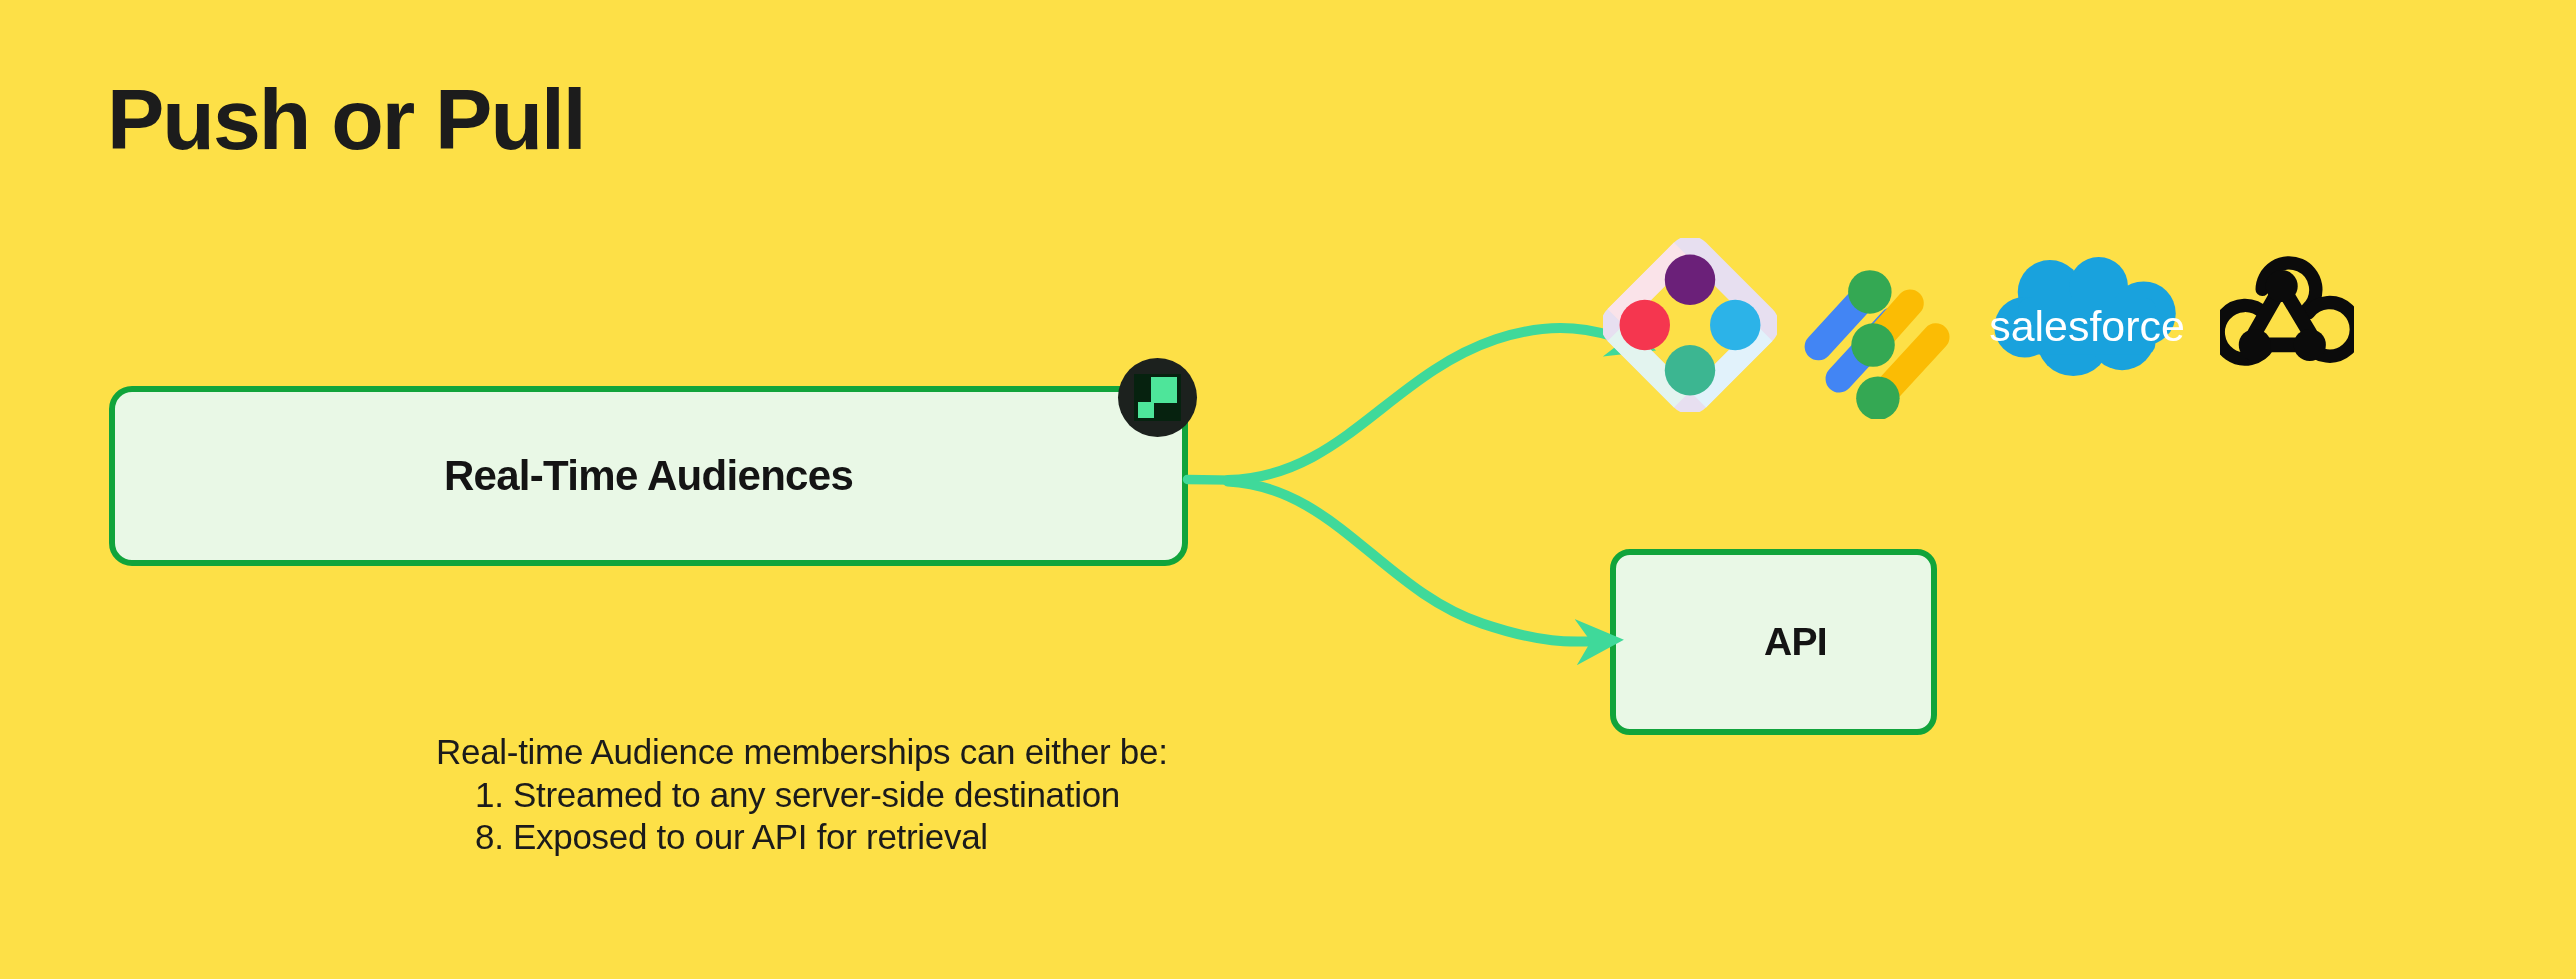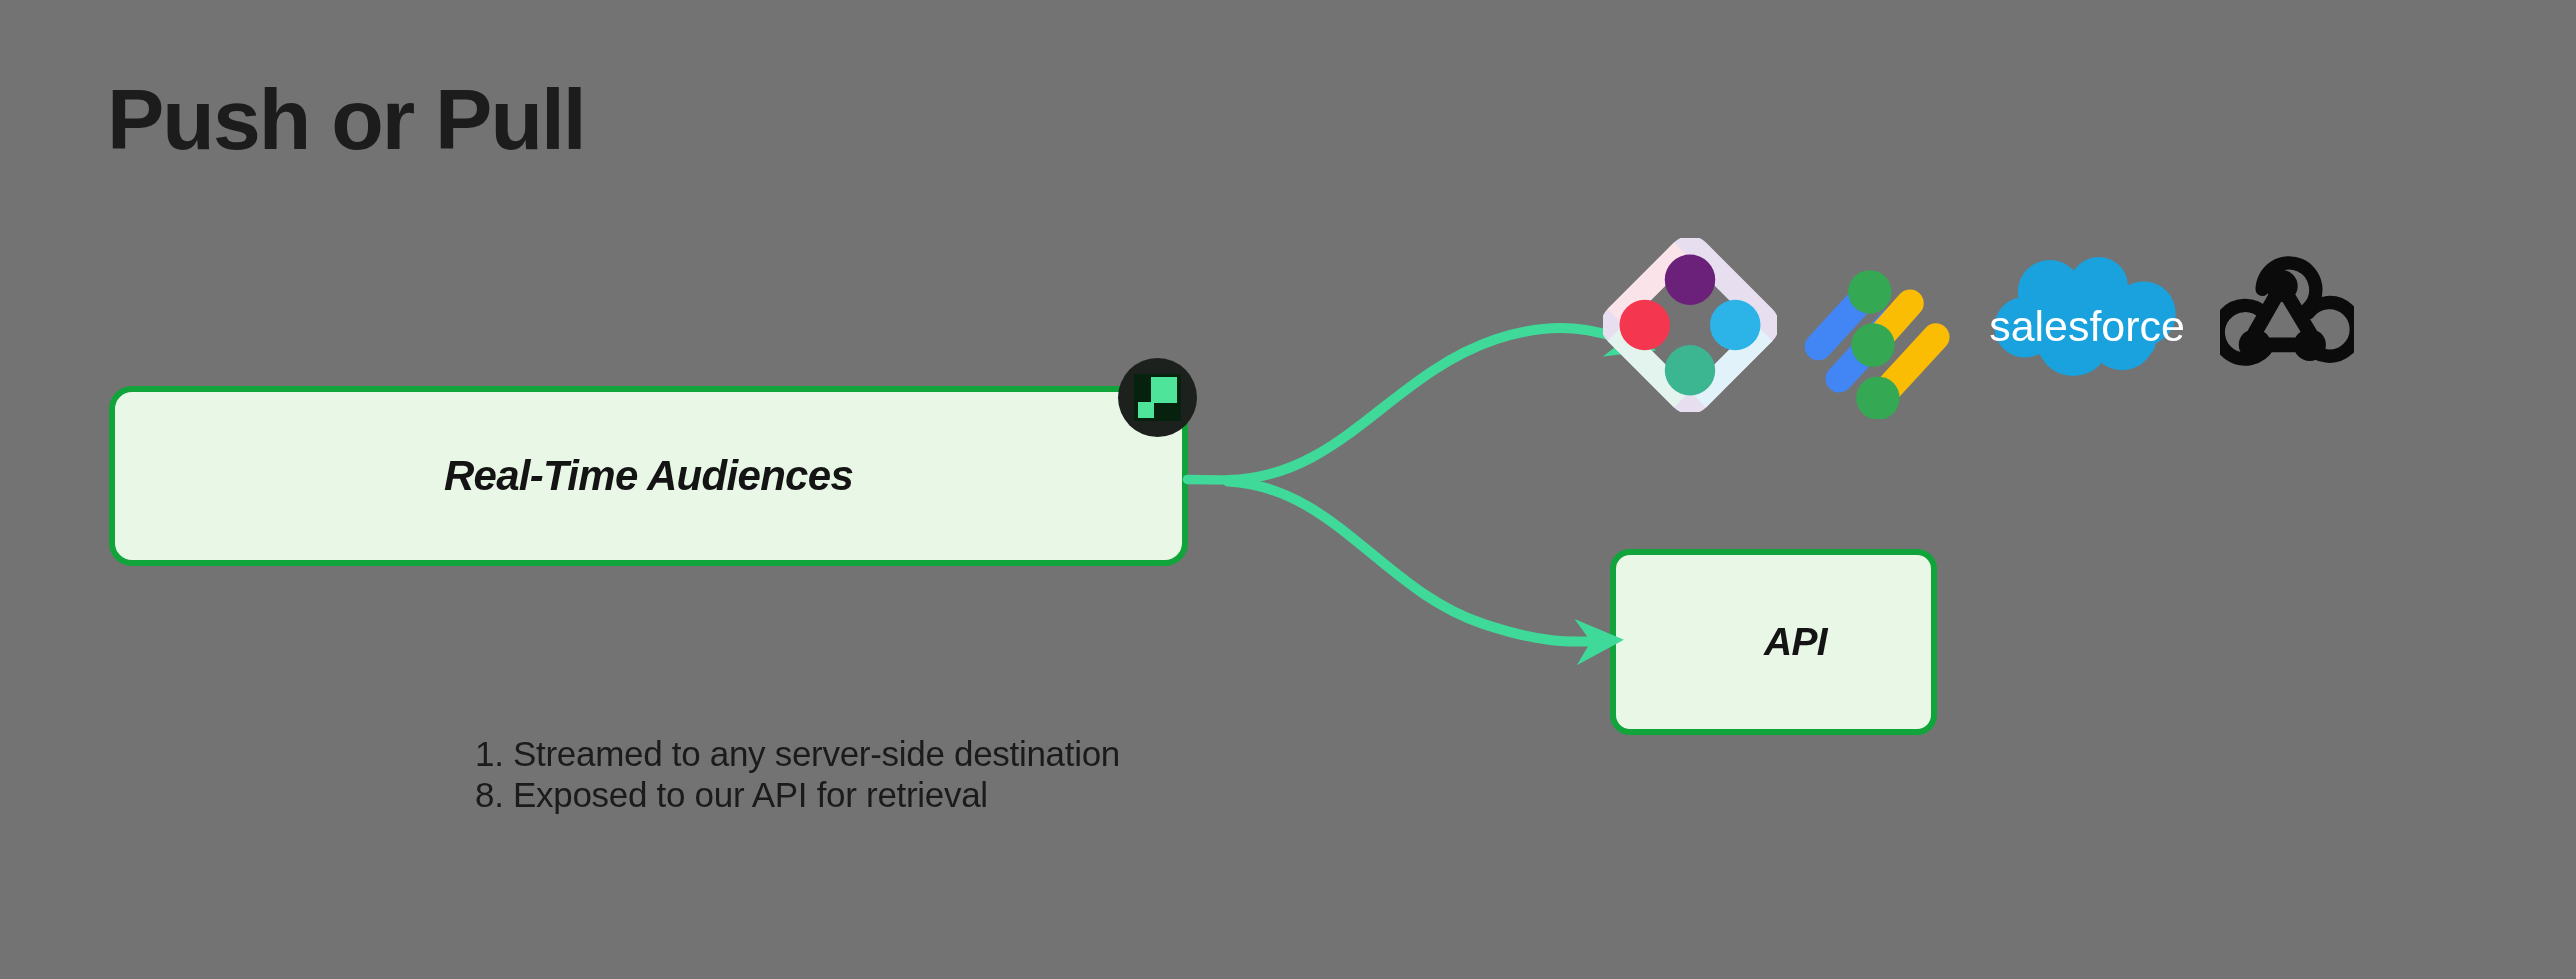--- a/index.html
+++ b/index.html
@@ -42,21 +42,20 @@
     display: flex;
     align-items: center;
     justify-content: center;
   }
   .flow-box-label {
     font-size: 40px;
     font-weight: 700;
     color: #141414;
     letter-spacing: -0.7px;
     white-space: nowrap;
-    font-style: italic;
   }
 
   #box-audiences {
     left: 109px;
     top: 386px;
     width: 1079px;
     height: 180px;
   }
   #box-audiences .flow-box-label { font-size: 42px; }
 
@@ -146,21 +145,21 @@
   .caption-list {
     list-style: none;
     margin: 2px 0 0 0;
     padding: 0 0 0 39px;
   }
   .caption-item { white-space: nowrap; }
 </style>
 </head>
 <body>
 
-<div id="slide" style="background: #737373;">
+<div id="slide" style="background: #fde047;">
 
   <div id="title">Push or Pull</div>
 
   <svg id="connectors" viewBox="0 0 3840 1460" width="2576" height="979">
     <defs>
       <marker id="arrowhead" markerWidth="5.2" markerHeight="5.2" refX="2.2" refY="2.6" orient="auto" markerUnits="strokeWidth">
         <path d="M0,0.3 L4.8,2.6 L0,4.9 L1.5,2.6 Z" fill="#3fd99a"></path>
       </marker>
     </defs>
 
@@ -240,20 +239,21 @@
         <line x1="29" y1="72" x2="66" y2="72"></line>
       </g>
       <circle cx="46" cy="28" r="12" fill="#0b0b0b"></circle>
       <circle cx="26" cy="72" r="12" fill="#0b0b0b"></circle>
       <circle cx="67" cy="72" r="12" fill="#0b0b0b"></circle>
     </svg>
 
   </div>
 
   <div id="caption">
+    <div class="caption-lead">Real-time Audience memberships can either be:</div>
     <ul class="caption-list">
       <li class="caption-item">1. Streamed to any server-side destination</li>
       <li class="caption-item">8. Exposed to our API for retrieval</li>
     </ul>
   </div>
 
 </div>
 
 
 </body></html>

